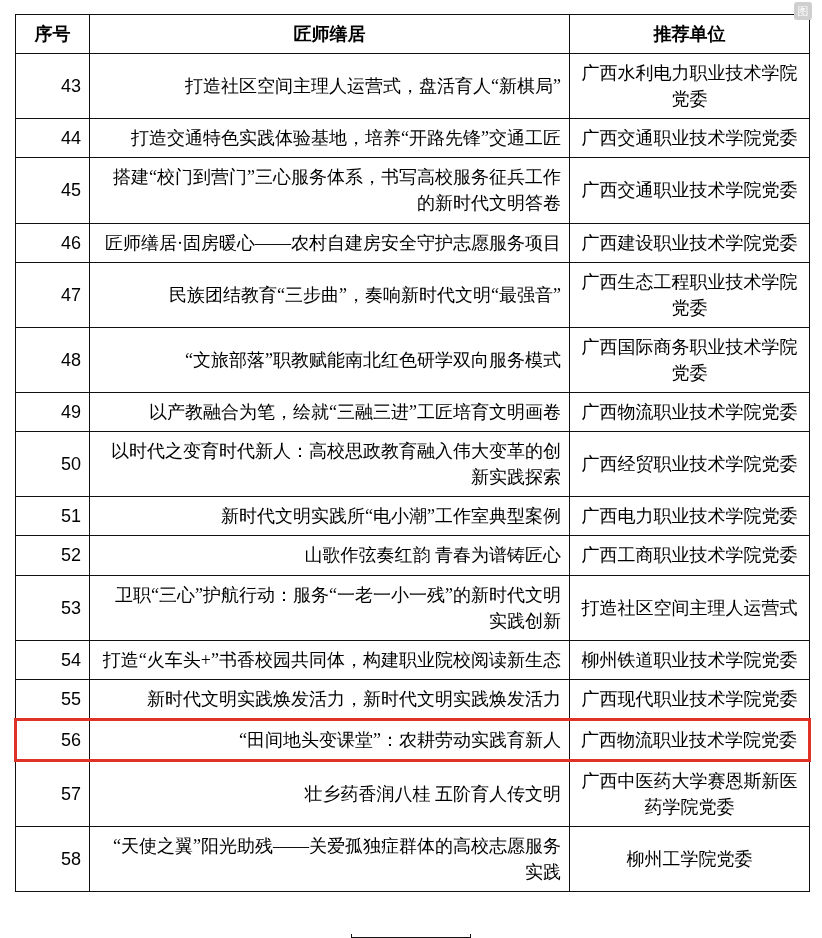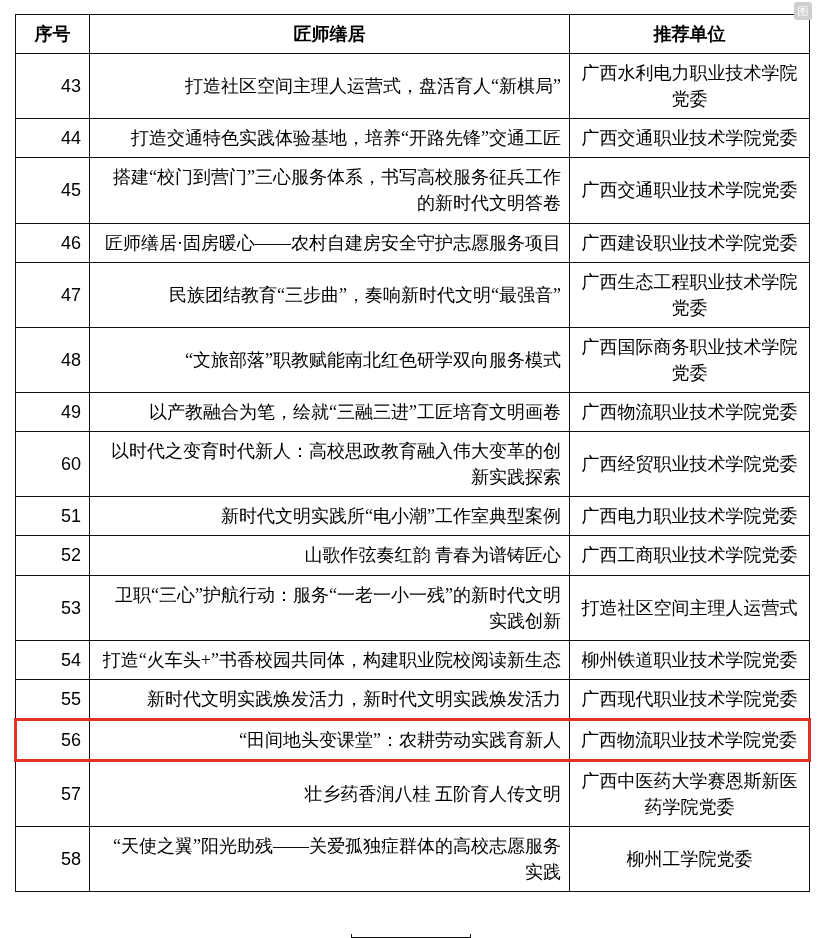--- a/index.html
+++ b/index.html
@@ -148,21 +148,21 @@
         <td class="no">48</td>
         <td class="name">“文旅部落”职教赋能南北红色研学双向服务模式</td>
         <td class="unit">广西国际商务职业技术学院党委</td>
       </tr>
       <tr>
         <td class="no">49</td>
         <td class="name">以产教融合为笔，绘就“三融三进”工匠培育文明画卷</td>
         <td class="unit">广西物流职业技术学院党委</td>
       </tr>
       <tr>
-        <td class="no">60</td>
+        <td class="no">50</td>
         <td class="name">以时代之变育时代新人：高校思政教育融入伟大变革的创新实践探索</td>
         <td class="unit">广西经贸职业技术学院党委</td>
       </tr>
       <tr>
         <td class="no">51</td>
         <td class="name">新时代文明实践所“电小潮”工作室典型案例</td>
         <td class="unit">广西电力职业技术学院党委</td>
       </tr>
       <tr>
         <td class="no">52</td>

